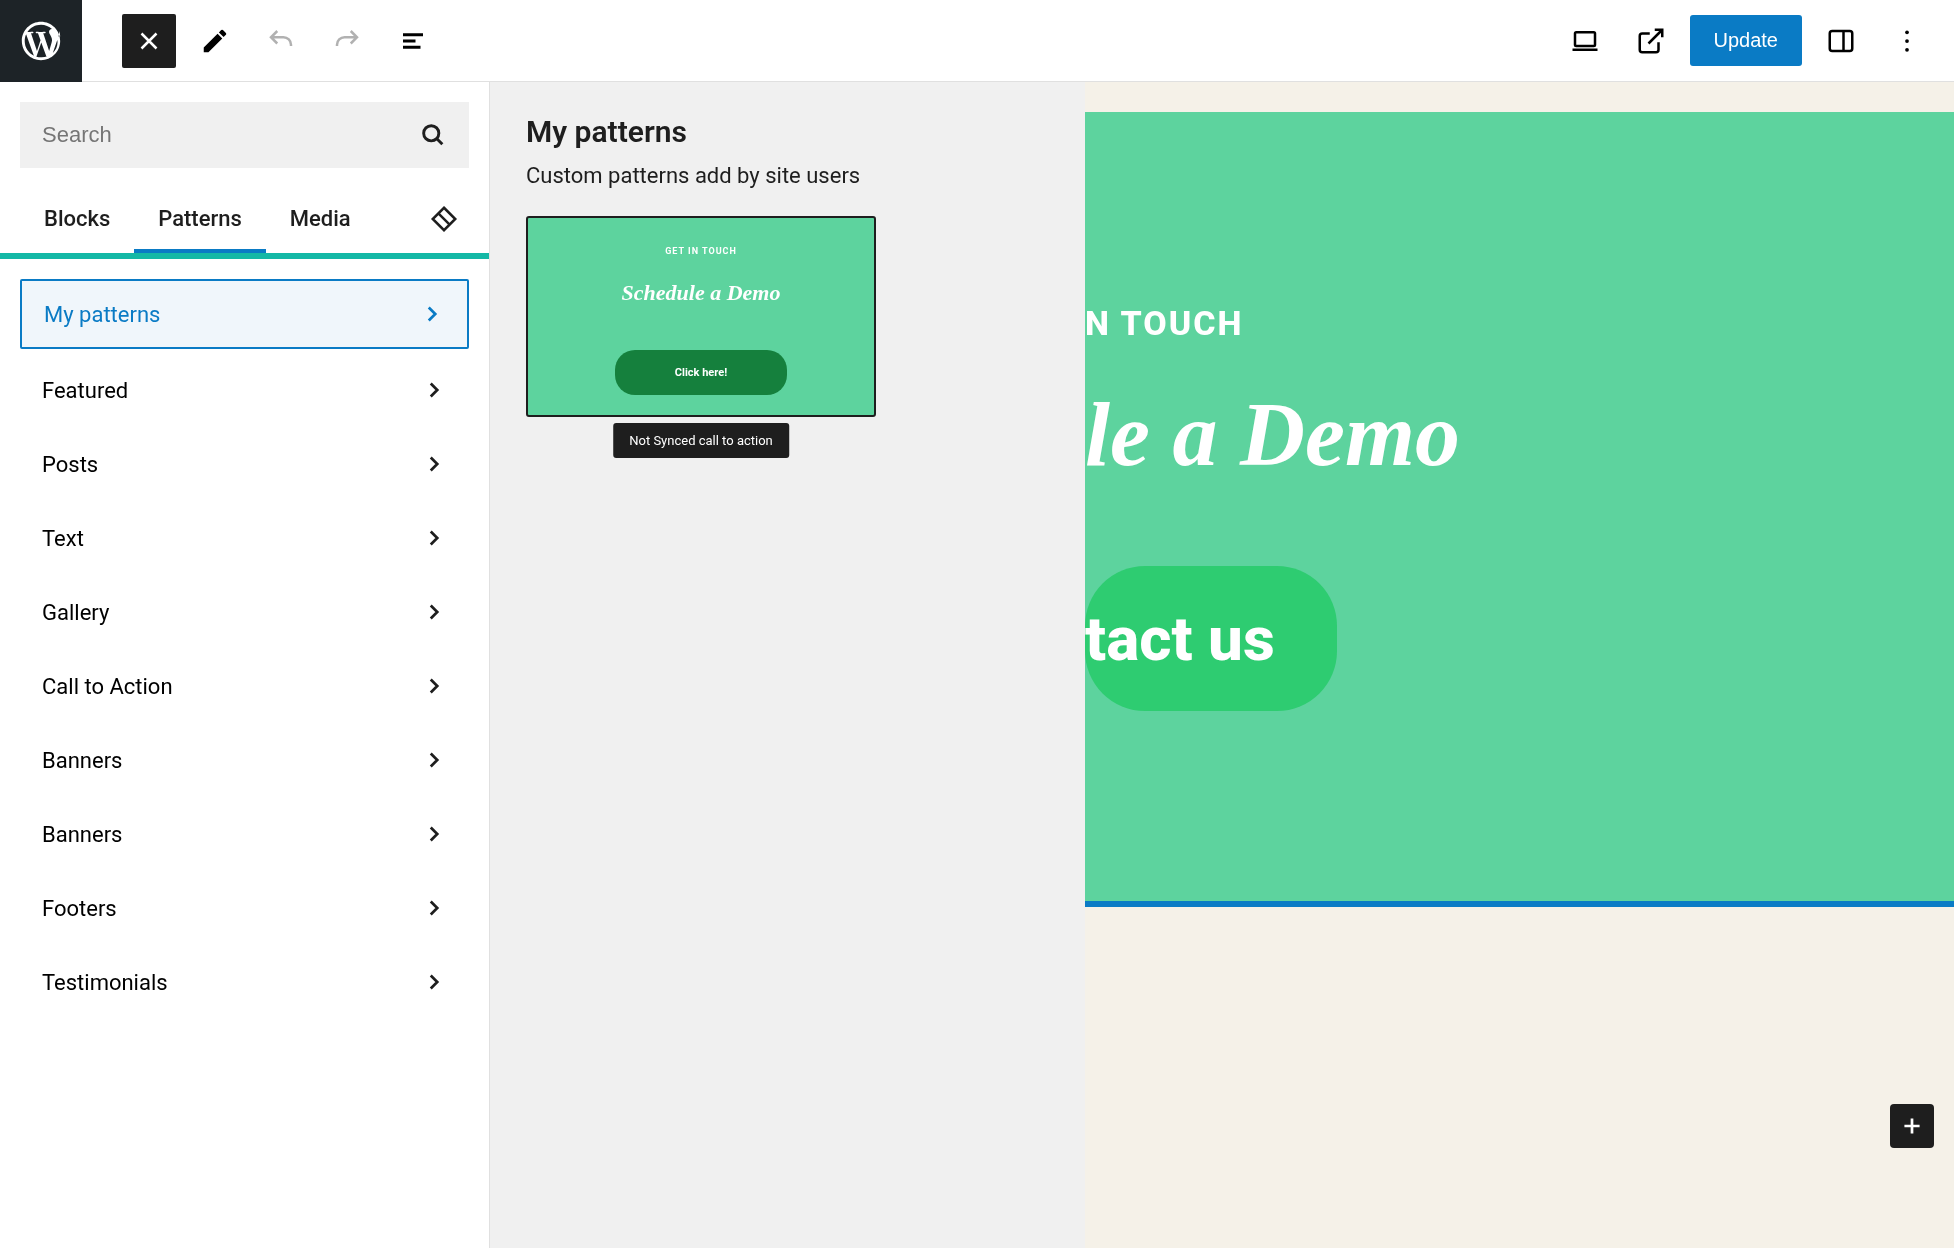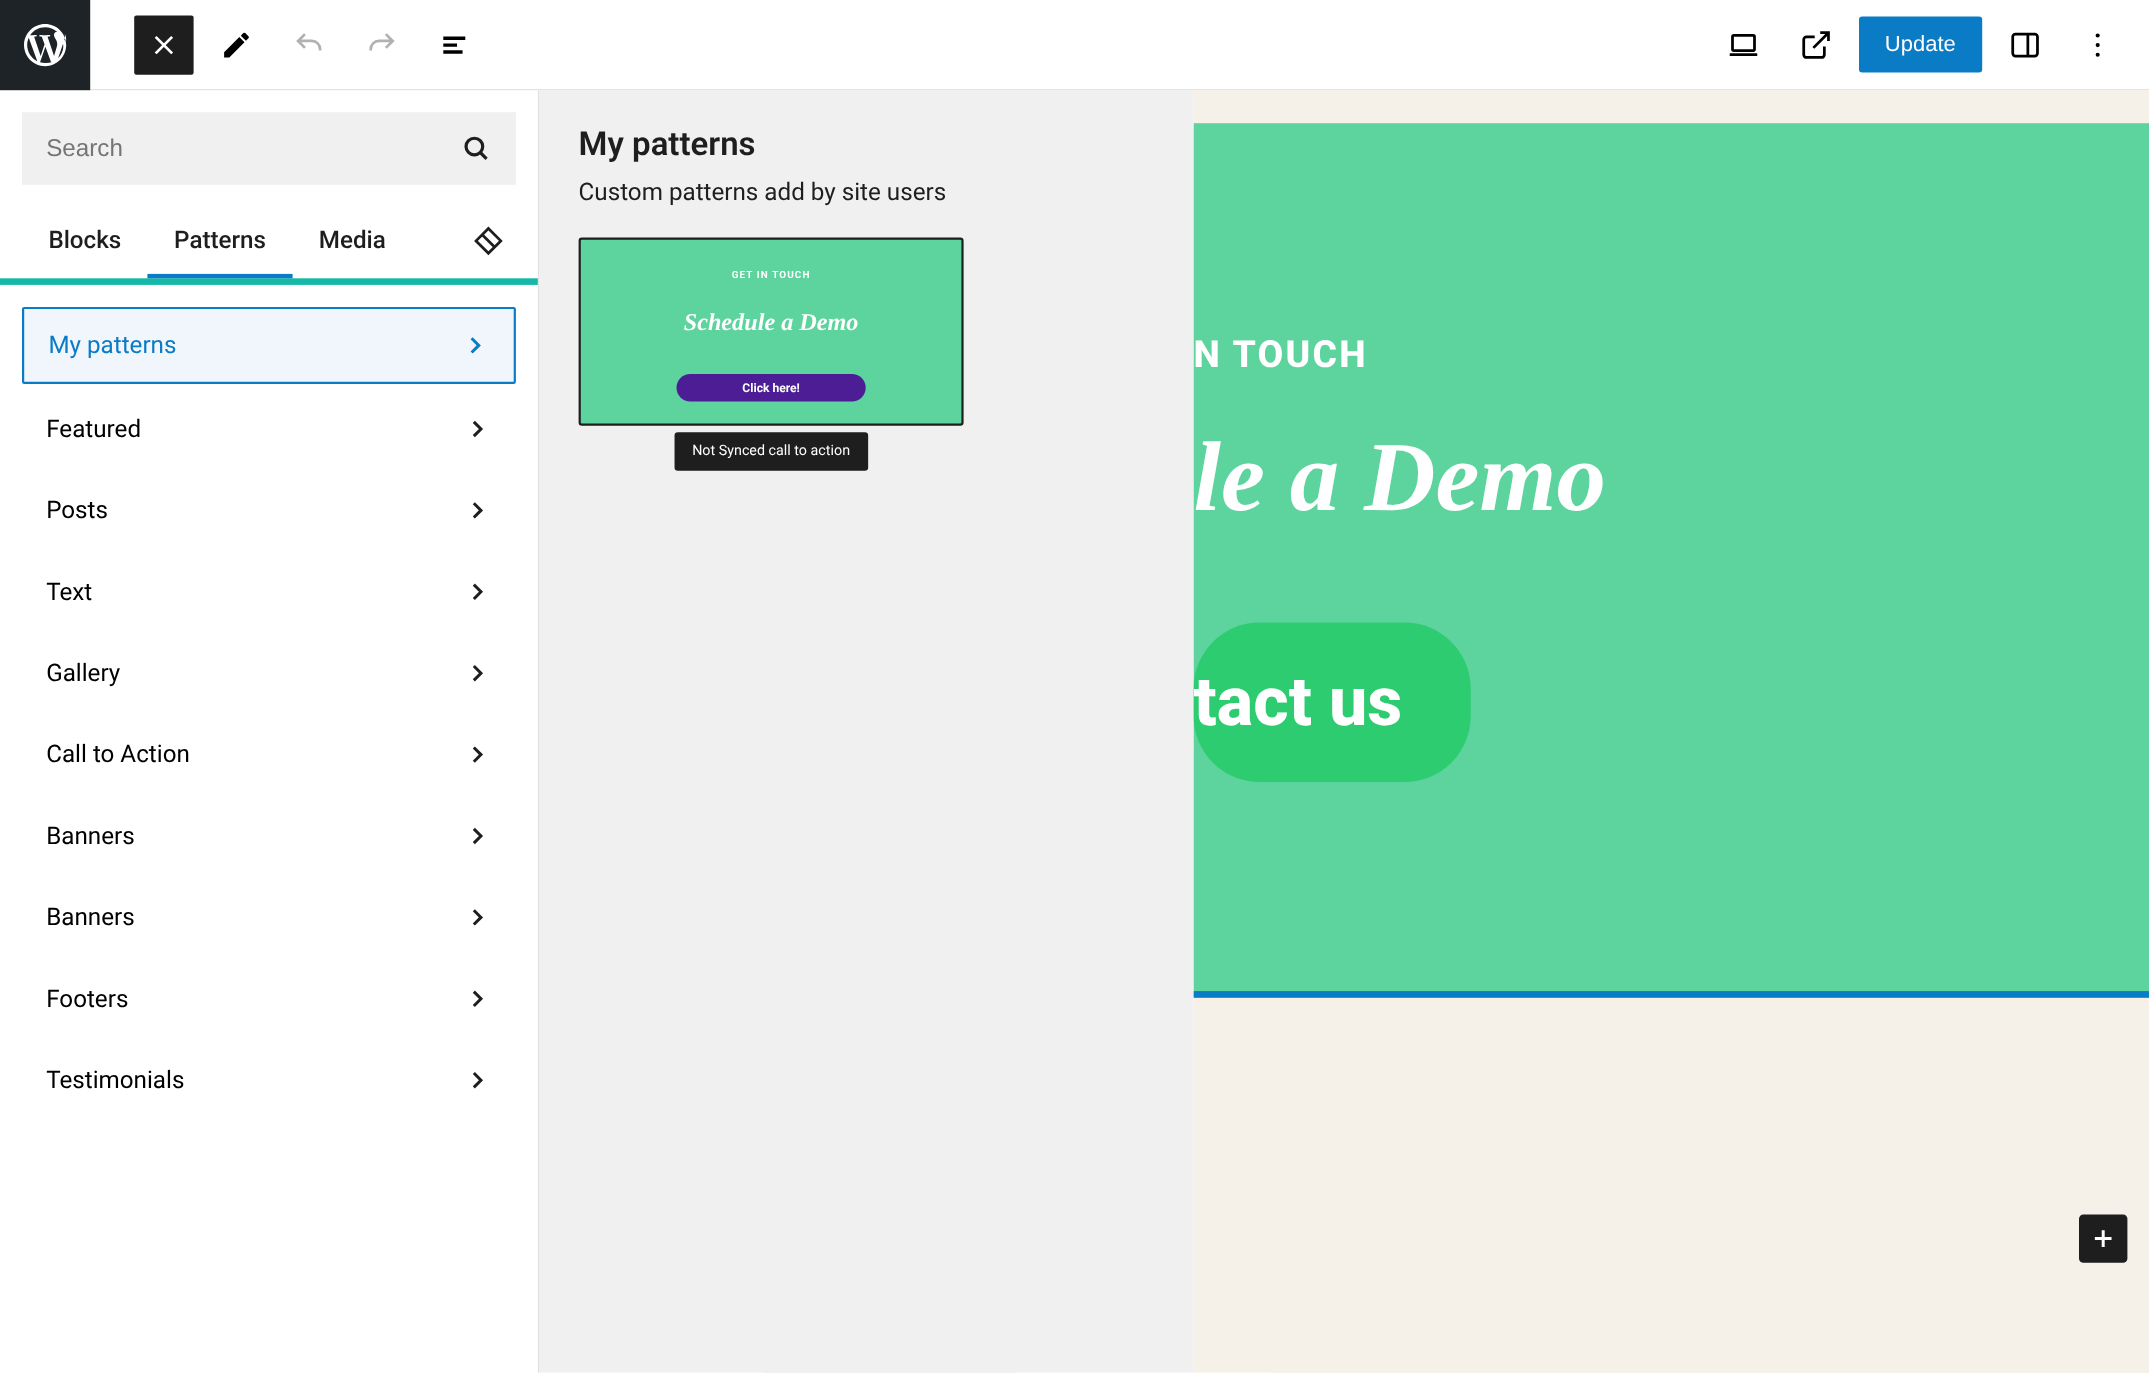--- a/index.html
+++ b/index.html
@@ -172,27 +172,27 @@
       color: #fff;
     }
     .thumb-title {
       font-family: Georgia, serif;
       font-style: italic;
       font-weight: 700;
       font-size: 22px;
       color: #fff;
     }
     .thumb-btn {
-      background: #4c1d95;
+      background: #15803d;
       color: #fff;
       border-radius: 20px;
-      padding: 6px 60px;
+      padding: 16px 60px;
       font-size: 11px;
       font-weight: 700;
-      margin-top: 10px;
+      margin-top: 20px;
     }
     .tooltip {
       position: absolute;
       top: 100%;
       left: 50%;
       transform: translateX(-50%);
       margin-top: 8px;
       background: #1e1e1e;
       color: #fff;
       padding: 10px 16px;

